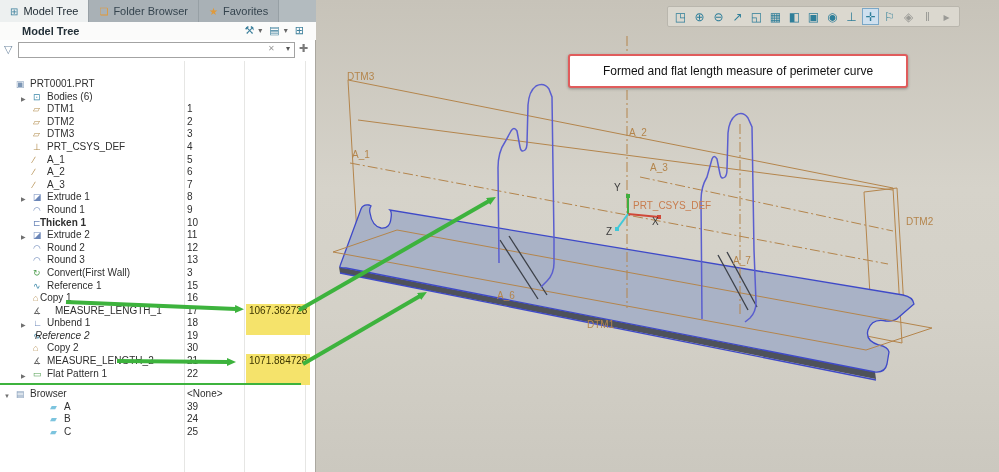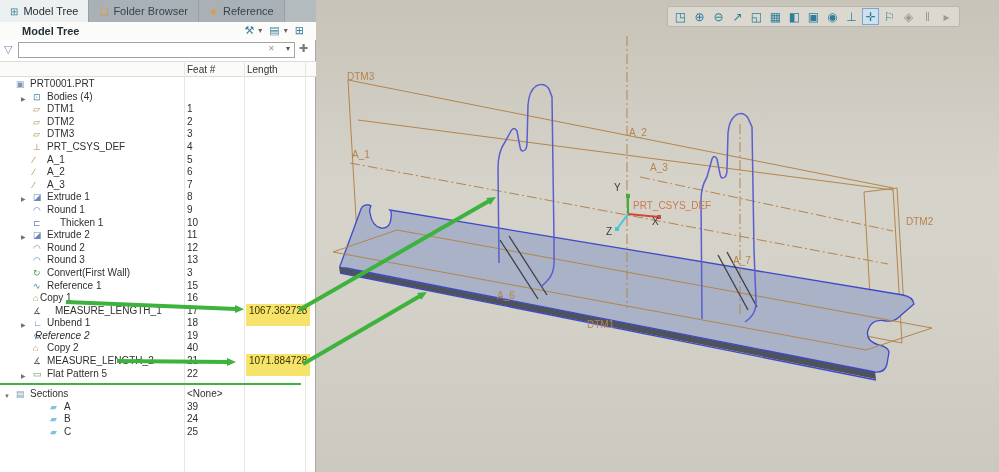--- a/index.html
+++ b/index.html
@@ -31,21 +31,21 @@
            border-top:1px solid #dcdcda;border-bottom:1px solid #dcdcda;box-sizing:border-box;}
   .colhead .c1{position:absolute;left:187px;top:2px;font-size:10px;color:#333;}
   .colhead .c2{position:absolute;left:247px;top:2px;font-size:10px;color:#333;}
   .colline{position:absolute;top:61px;bottom:0;width:0;border-left:1px solid #e6e6e4;}
   .tree{position:absolute;left:0;top:78px;width:307px;bottom:0;font-size:10px;color:#2f2f2f;}
   .trow{position:relative;height:12.6px;line-height:12.6px;white-space:nowrap;}
   .arrow{position:absolute;font-size:6px;color:#707070;top:0;}
   .ticon{position:absolute;top:0;font-size:9px;}
   .tlabel{position:absolute;top:0;}
   .feat{position:absolute;left:187px;top:0;}
-  .lenval{position:absolute;left:246px;top:-1px;height:22px;line-height:13px;padding:0 3px;
+  .lenval{position:absolute;left:246px;top:-1px;height:31px;line-height:13px;padding:0 3px;
           background:var(--hl,#f5e36b);color:#3d3600;}
   .tree-sep{height:8px;position:relative;}
   .tree-sep::after{content:"";position:absolute;left:0;right:6px;top:3px;height:2px;background:var(--green,#3db33d);}
   
   .scene{position:absolute;left:316px;top:0;width:683px;height:472px;
          background:linear-gradient(180deg,#c7c3b9 0%,#d6d3ca 40%,#d4d1c8 65%,#cbc8bf 100%);}
   .gsvg{position:absolute;left:0;top:0;z-index:3;pointer-events:none;}
   .labels{position:absolute;left:0;top:0;width:999px;height:472px;z-index:4;pointer-events:none;}
   .slabel{position:absolute;font-size:10px;}
   .slabel.tan{color:#b4854c;}
@@ -73,21 +73,21 @@
         <div class="tab active">
           <span class="tabicon" style="color: rgb(60, 127, 155);">⊞</span>
           <span>Model Tree</span>
         </div>
         <div class="tab">
           <span class="tabicon" style="color: rgb(224, 154, 58);">❏</span>
           <span>Folder Browser</span>
         </div>
         <div class="tab">
           <span class="tabicon" style="color: rgb(224, 154, 58);">★</span>
-          <span>Reference</span>
+          <span>Favorites</span>
         </div>
       </div>
 
     <div class="panelhead">
       <span class="paneltitle">Model Tree</span>
       <span class="headicons">
           <span class="hicon">⚒</span>
           <span class="hdd">▾</span>
           <span class="hicon">▤</span>
           <span class="hdd">▾</span>
@@ -96,37 +96,33 @@
     </div>
 
     <div class="filterrow">
       <span class="funnel">▽</span>
       <input class="filterinput" placeholder="" style="">
       <span class="clearx">✕</span>
       <span class="fdd">▾</span>
       <span class="fadd">✚</span>
     </div>
 
-    <div class="colhead">
-      <span class="c1">Feat #</span>
-      <span class="c2">Length</span>
-    </div>
     <div class="colline" style="left:184px"></div>
     <div class="colline" style="left:244px"></div>
     <div class="colline" style="left:305px"></div>
 
     <div class="tree" id="tree">
         <div class="trow">
           <span class="ticon" style="left: 16px; color: rgb(124, 150, 181);">▣</span>
           <span class="tlabel" style="left: 30px;">PRT0001.PRT</span>
         </div>
         <div class="trow">
           <span class="arrow" style="left: 21px; top: 2px;">▶</span>
           <span class="ticon" style="left: 33px; color: rgb(59, 135, 168);">⊡</span>
-          <span class="tlabel" style="left: 47px;">Bodies (4)</span>
+          <span class="tlabel" style="left: 47px;">Bodies (6)</span>
         </div>
         <div class="trow">
           <span class="ticon" style="left: 33px; color: rgb(176, 137, 72);">▱</span>
           <span class="tlabel" style="left: 47px;">DTM1</span>
           <span class="feat">1</span>
         </div>
         <div class="trow">
           <span class="ticon" style="left: 33px; color: rgb(176, 137, 72);">▱</span>
           <span class="tlabel" style="left: 47px;">DTM2</span>
           <span class="feat">2</span>
@@ -162,21 +158,21 @@
           <span class="tlabel" style="left: 47px;">Extrude 1</span>
           <span class="feat">8</span>
         </div>
         <div class="trow">
           <span class="ticon" style="left: 33px; color: rgb(107, 134, 184);">◠</span>
           <span class="tlabel" style="left: 47px;">Round 1</span>
           <span class="feat">9</span>
         </div>
         <div class="trow">
           <span class="ticon" style="left: 33px; color: rgb(107, 134, 184);">⊏</span>
-          <span class="tlabel" style="left: 60px;">Thicken 1</span>
+          <span class="tlabel" style="left: 40px; font-weight: bold;">Thicken 1</span>
           <span class="feat">10</span>
         </div>
         <div class="trow">
           <span class="arrow" style="left: 21px; top: 2px;">▶</span>
           <span class="ticon" style="left: 33px; color: rgb(107, 134, 184);">◪</span>
           <span class="tlabel" style="left: 47px;">Extrude 2</span>
           <span class="feat">11</span>
         </div>
         <div class="trow">
           <span class="ticon" style="left: 33px; color: rgb(107, 134, 184);">◠</span>
@@ -216,39 +212,39 @@
           <span class="feat">18</span>
         </div>
         <div class="trow">
           <span class="ticon" style="left: 33px; color: rgb(59, 135, 168);">∿</span>
           <span class="tlabel" style="left: 35px; font-style: italic;">Reference 2</span>
           <span class="feat">19</span>
         </div>
         <div class="trow">
           <span class="ticon" style="left: 33px; color: rgb(176, 137, 72);">⌂</span>
           <span class="tlabel" style="left: 47px;">Copy 2</span>
-          <span class="feat">40</span>
+          <span class="feat">30</span>
         </div>
         <div class="trow">
           <span class="ticon" style="left: 33px; color: rgb(102, 102, 102);">∡</span>
           <span class="tlabel" style="left: 47px;">MEASURE_LENGTH_2</span>
           <span class="feat">21</span>
           <span class="lenval">1071.884728</span>
         </div>
         <div class="trow">
           <span class="arrow" style="left: 21px; top: 2px;">▶</span>
           <span class="ticon" style="left: 33px; color: rgb(79, 158, 79);">▭</span>
-          <span class="tlabel" style="left: 47px;">Flat Pattern 5</span>
+          <span class="tlabel" style="left: 47px;">Flat Pattern 1</span>
           <span class="feat">22</span>
         </div>
         <div class="tree-sep"></div>
         <div class="trow">
           <span class="arrow" style="left: 4px; top: 2px;">▼</span>
           <span class="ticon" style="left: 16px; color: rgb(124, 150, 181);">▤</span>
-          <span class="tlabel" style="left: 30px;">Sections</span>
+          <span class="tlabel" style="left: 30px;">Browser</span>
           <span class="feat">&lt;None&gt;</span>
         </div>
         <div class="trow">
           <span class="ticon" style="left: 50px; color: rgb(124, 196, 222);">▰</span>
           <span class="tlabel" style="left: 64px;">A</span>
           <span class="feat">39</span>
         </div>
         <div class="trow">
           <span class="ticon" style="left: 50px; color: rgb(124, 196, 222);">▰</span>
           <span class="tlabel" style="left: 64px;">B</span>
@@ -324,20 +320,21 @@
       <span class="slabel orange" style="left: 633px; top: 200px;">PRT_CSYS_DEF</span>
       <span class="slabel dark" style="left: 614px; top: 182px;">Y</span>
       <span class="slabel dark" style="left: 652px; top: 216px;">X</span>
       <span class="slabel dark" style="left: 606px; top: 226px;">Z</span>
       <span class="slabel tan" style="left: 906px; top: 216px;">DTM2</span>
       <span class="slabel tan" style="left: 733px; top: 255px;">A_7</span>
       <span class="slabel tan" style="left: 497px; top: 290px;">A_6</span>
       <span class="slabel tan" style="left: 587px; top: 319px;">DTM1</span>
     </div>
 
+  <div class="callout">Formed and flat length measure of perimeter curve</div>
 
   <div class="gtoolbar" id="gtoolbar">
       <div class="gbtn">◳</div>
       <div class="gbtn">⊕</div>
       <div class="gbtn">⊖</div>
       <div class="gbtn">↗</div>
       <div class="gbtn">◱</div>
       <div class="gbtn">▦</div>
       <div class="gbtn">◧</div>
       <div class="gbtn">▣</div>

